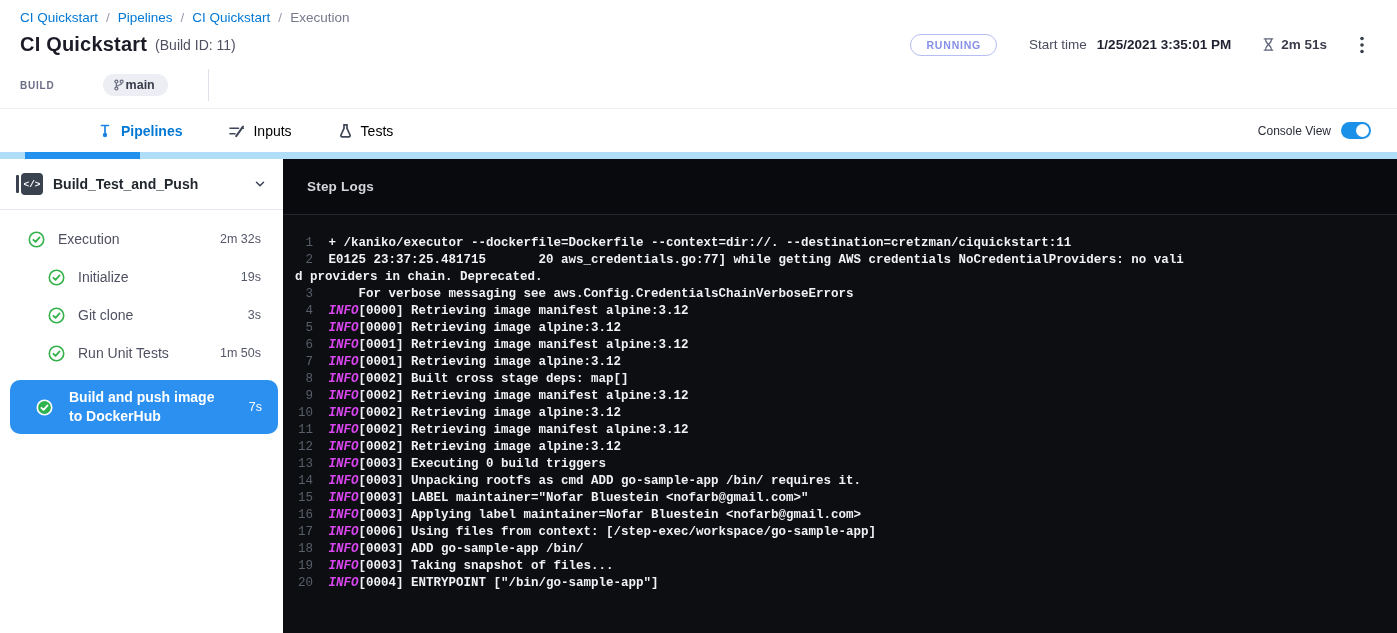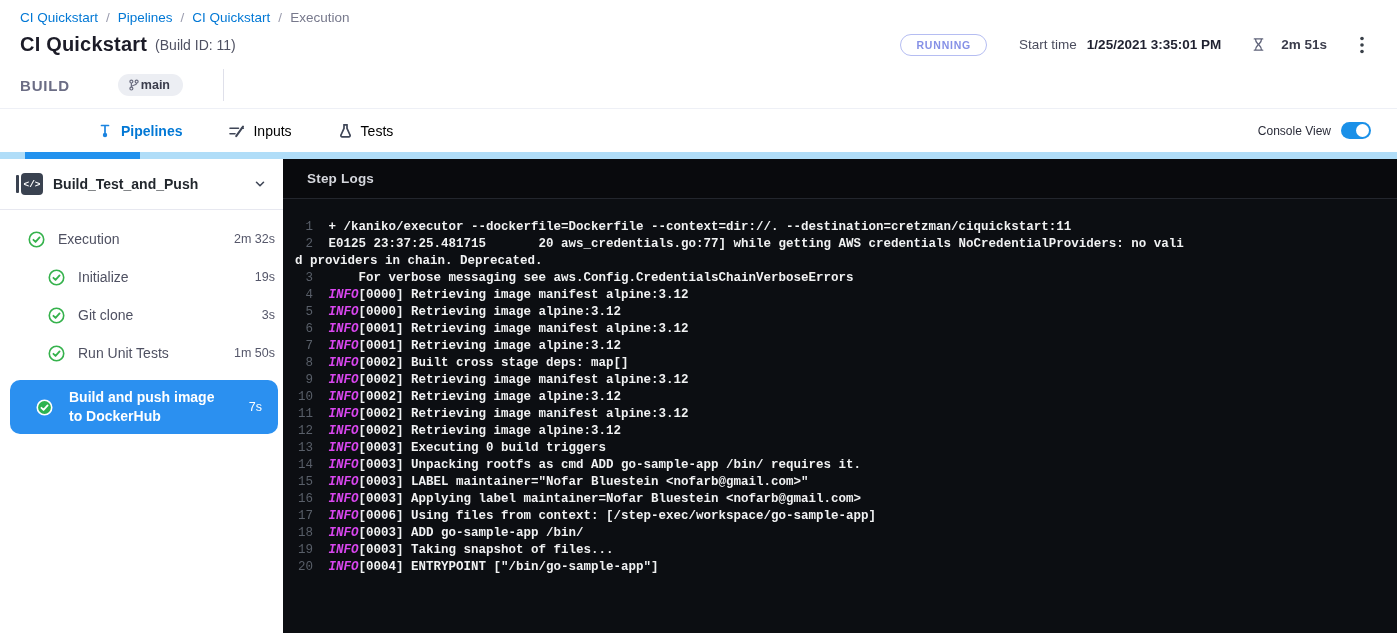--- a/index.html
+++ b/index.html
@@ -13,26 +13,26 @@
   .breadcrumb .crumb.current { color:#77798c; cursor:default; }
   .breadcrumb .sep { color:#9a9cae; }
   .title-row { display:flex; align-items:center; margin-top:8px; padding-right:4px; }
   .page-title { font-size:20px; font-weight:700; color:#1c1c28; letter-spacing:.2px; }
   .build-id { font-size:14px; color:#4f5162; margin-left:8px; }
   .status-cluster { margin-left:auto; display:flex; align-items:center; }
   .status-badge { border:1.5px solid #b5bdf2; color:#8590e6; font-size:10.5px; font-weight:700;
     letter-spacing:.8px; border-radius:12px; padding:4px 15px; background:#fff; }
   .start-label { font-size:13.5px; color:#4b4d5e; margin-left:32px; }
   .start-value { font-size:13.5px; color:#1f2130; font-weight:600; margin-left:10px; }
-  .dur-wrap { display:flex; align-items:center; margin-left:30px; gap:15px; }
+  .dur-wrap { display:flex; align-items:center; margin-left:30px; gap:5px; }
   .dur-text { font-size:13.5px; color:#3b3d4c; font-weight:600; }
   .kebab { margin-left:24px; width:22px; height:22px; display:flex; align-items:center;
     justify-content:center; cursor:pointer; border-radius:4px; }
   .build-row { display:flex; align-items:center; margin-top:14px; height:30px; }
-  .build-label { font-size:15px; font-weight:700; letter-spacing:.8px; color:#6b6d85; }
+  .build-label { font-size:10px; font-weight:700; letter-spacing:.8px; color:#6b6d85; }
   .branch-chip { display:flex; align-items:center; background:#eceef3; border-radius:14px;
     padding:4px 13px 4px 9px; margin-left:48px; }
   .branch-chip .branch-name { font-size:12.5px; font-weight:700; color:#3b3d4c; }
   .vdivider { width:1px; height:32px; background:#dfe0ea; margin-left:40px; }
 
   
   .tabbar { height:44px; border-top:1px solid #eef0f6; display:flex; align-items:center;
     padding-left:97px; background:#fff; }
   .tab { display:flex; align-items:center; gap:8px; margin-right:46px; cursor:pointer;
     font-size:14px; color:#000000; font-weight:500; }
@@ -58,34 +58,34 @@
   .stage-box { width:22px; height:22px; background:#3a4250; border-radius:4px; color:#fff;
     font-size:9.5px; font-weight:700; display:flex; align-items:center; justify-content:center;
     font-family:"Liberation Mono", monospace; }
   .pipe-name { font-size:14px; font-weight:700; color:#22272d; }
   .pipe-chevron { margin-left:auto; cursor:pointer; display:flex; }
   .side-divider { height:1px; background:#e7e8f0; }
   .step-list { padding-top:10px; }
   .step-row { display:flex; align-items:center; height:38px; padding-left:28px; cursor:pointer; }
   .step-row.child { padding-left:48px; }
   .step-row .step-label { font-size:14px; color:#4f5162; margin-left:13px; }
-  .step-row .step-dur { margin-left:auto; font-size:12.5px; color:#55576a; padding-right:8px; }
+  .step-row .step-dur { margin-left:auto; font-size:12.5px; color:#55576a; padding-right:22px; }
   .step-check { display:flex; flex:none; }
   .step-check .c { fill:#fff; stroke:#35b24c; stroke-width:1.5; }
   .step-check .k { fill:none; stroke:#35b24c; stroke-width:1.7; stroke-linecap:round; stroke-linejoin:round; }
   .step-row.selected { height:auto; min-height:52px; margin:8px 5px 0 10px; background:#2b90f0;
     border-radius:10px; padding:8px 0 8px 26px; }
   .step-row.selected .step-label { color:#fff; font-weight:600; width:158px; line-height:19px; margin-left:16px; }
   .step-row.selected .step-dur { color:#fff; padding-right:16px; }
   .step-row.selected .step-check .c { fill:#2eb350; stroke:#fff; stroke-width:1.5; }
   .step-row.selected .step-check .k { stroke:#fff; }
 
   
   .log-panel { flex:1; background:#0c0e12; display:flex; flex-direction:column; min-width:0; }
-  .log-header { height:40px; flex:none; background:#090a0d; border-bottom:1px solid #23262d;
+  .log-header { height:56px; flex:none; background:#090a0d; border-bottom:1px solid #23262d;
     display:flex; align-items:center; padding-left:24px; }
   .log-header-title { font-size:13.5px; font-weight:700; color:#d4d6dc; letter-spacing:.2px; }
   .log-body { padding:12px; overflow:hidden; }
   .logs-bar { height:31px; background:#1d2127; border-radius:6px; display:flex; align-items:center;
     padding-left:14px; gap:12px; cursor:pointer; }
   .logs-bar .logs-title { font-size:12.5px; font-weight:700; color:#e8eaee; }
   .log-lines { margin-top:8px; font-family:"Liberation Mono", monospace; font-weight:700;
     font-size:12.5px; line-height:17px; color:#f1f2f3; }
   .log-line { white-space:pre-wrap; word-break:break-all; }
   .log-line .ln { display:inline-block; width:18px; text-align:right; margin-right:8px;

